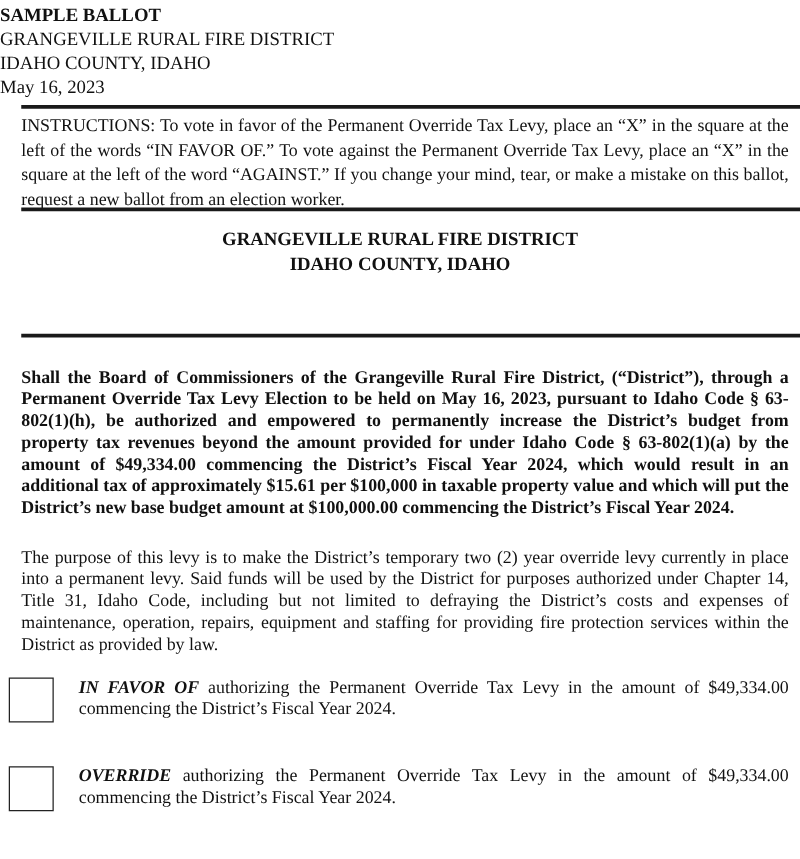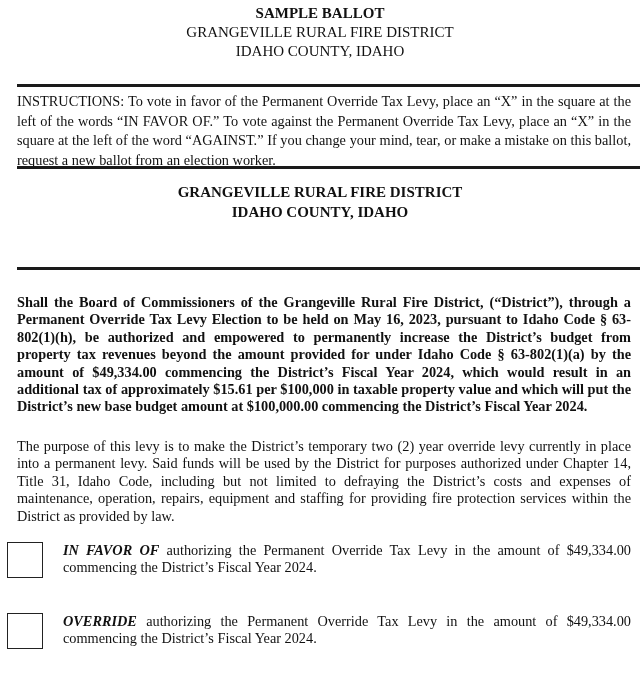--- a/index.html
+++ b/index.html
@@ -3,21 +3,21 @@
   <meta charset="utf-8">
   <style>
     html, body { margin: 0; padding: 0; background: #ffffff; }
     body {
       width: 640px; height: 687px; overflow: hidden; position: relative;
       font-family: "Liberation Serif", "DejaVu Serif", serif;
       color: #111111;
     }
     .header {
       position: absolute; top: 4px; left: 0; width: 640px;
-      text-align: center; font-size: 15px; line-height: 19px;
+      font-size: 15px; line-height: 19px;
     }
     .header .title { font-weight: bold; }
     .rule {
       position: absolute; left: 17px; right: 0; height: 3px; background: #1a1a1a;
     }
     .instructions {
       position: absolute; top: 92px; left: 17px; width: 614px;
       font-size: 14.3px; line-height: 19.6px; text-align: justify;
     }
     .title-block {
@@ -49,20 +49,21 @@
     .opt2 .checkbox { top: 0; }
     .opt2 .option-text { top: 0px; }
   </style>
 </head>
 <body>
 
 <div class="header">
   <div class="title">SAMPLE BALLOT</div>
   <div>GRANGEVILLE RURAL FIRE DISTRICT</div>
   <div>IDAHO COUNTY, IDAHO</div>
+  <div>May 16, 2023</div>
 </div>
 
 <div class="rule" style="top:84px;"></div>
 
 <div class="instructions">INSTRUCTIONS: To vote in favor of the Permanent Override Tax Levy, place an “X” in the square at the left of the words “IN FAVOR OF.” To vote against the Permanent Override Tax Levy, place an “X” in the square at the left of the word “AGAINST.” If you change your mind, tear, or make a mistake on this ballot, request a new ballot from an election worker.</div>
 
 <div class="rule" style="top:166px;"></div>
 
 <div class="title-block">
   <div>GRANGEVILLE RURAL FIRE DISTRICT</div>

